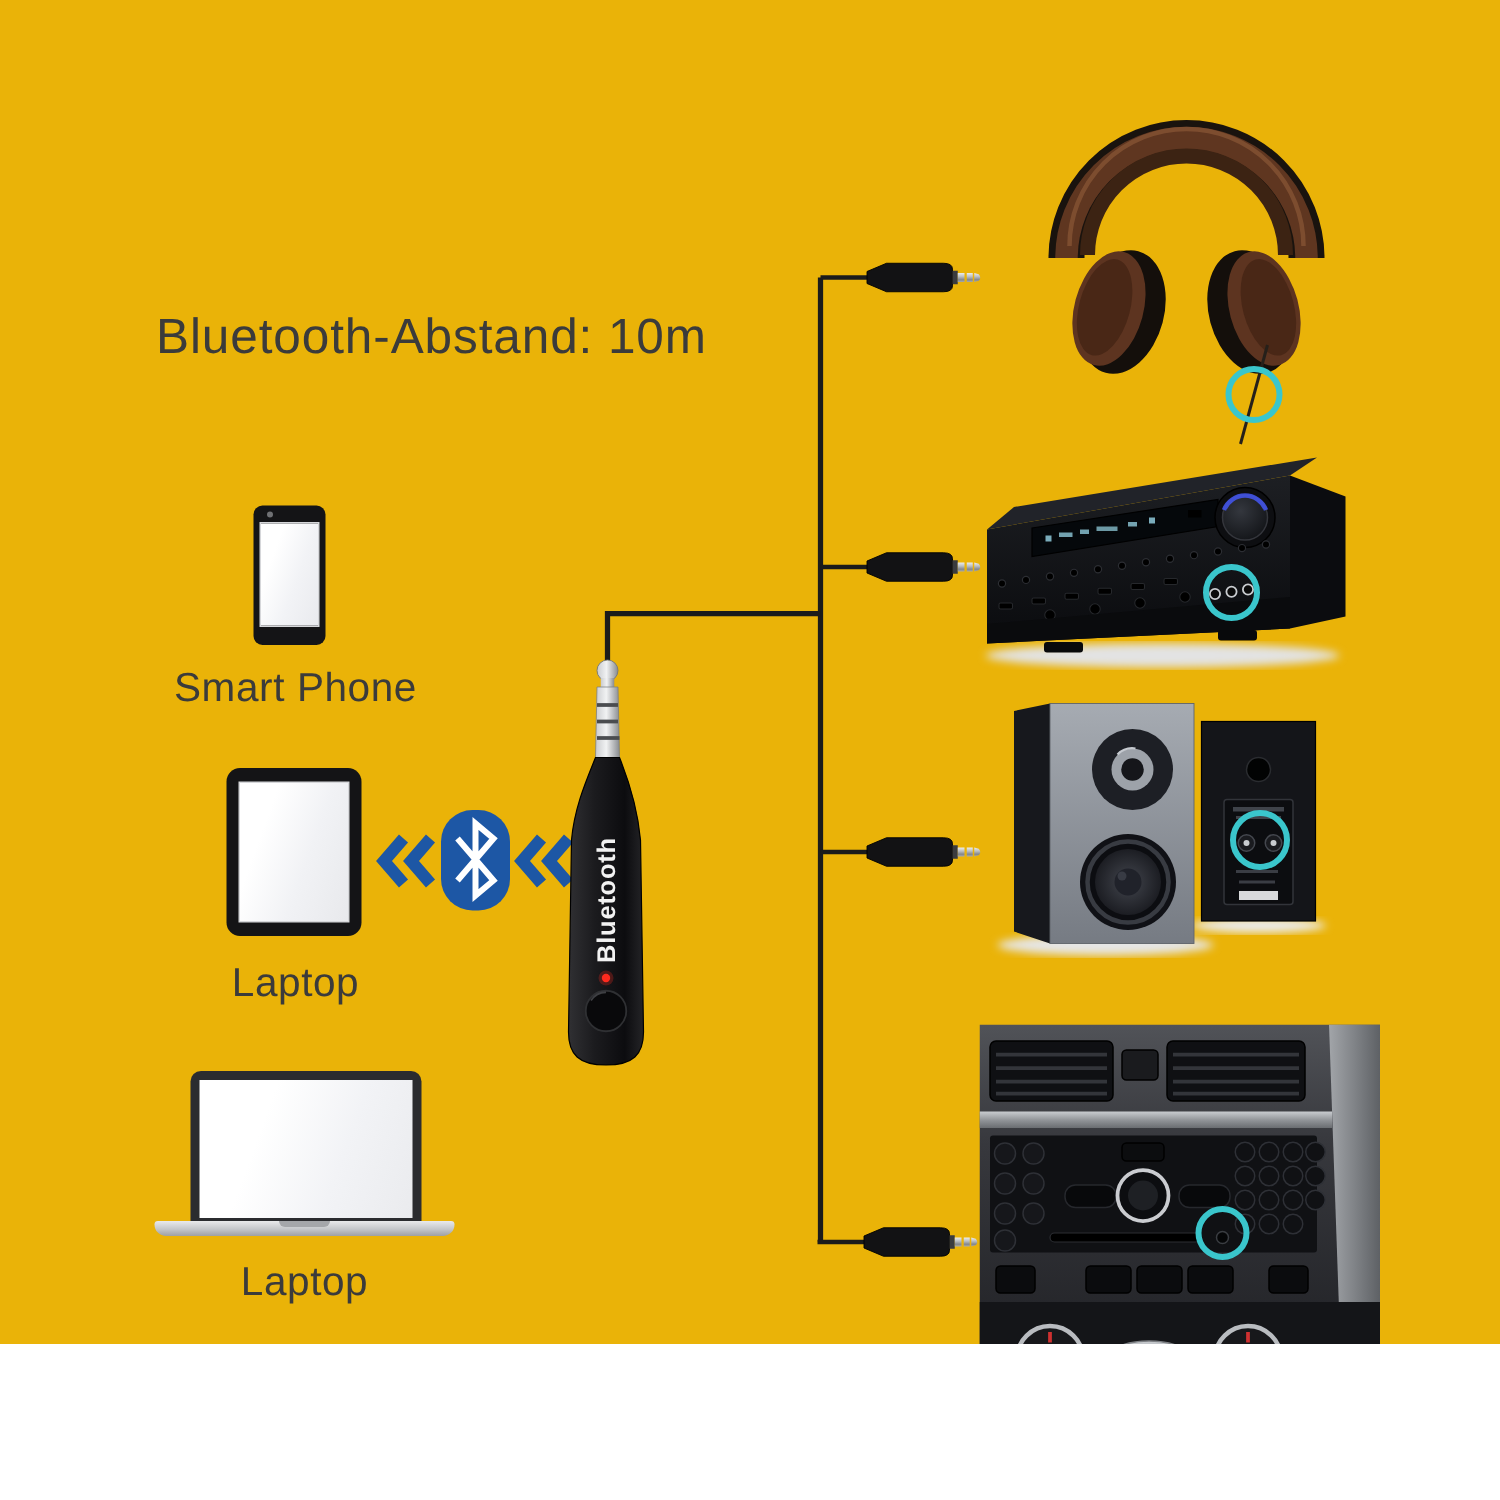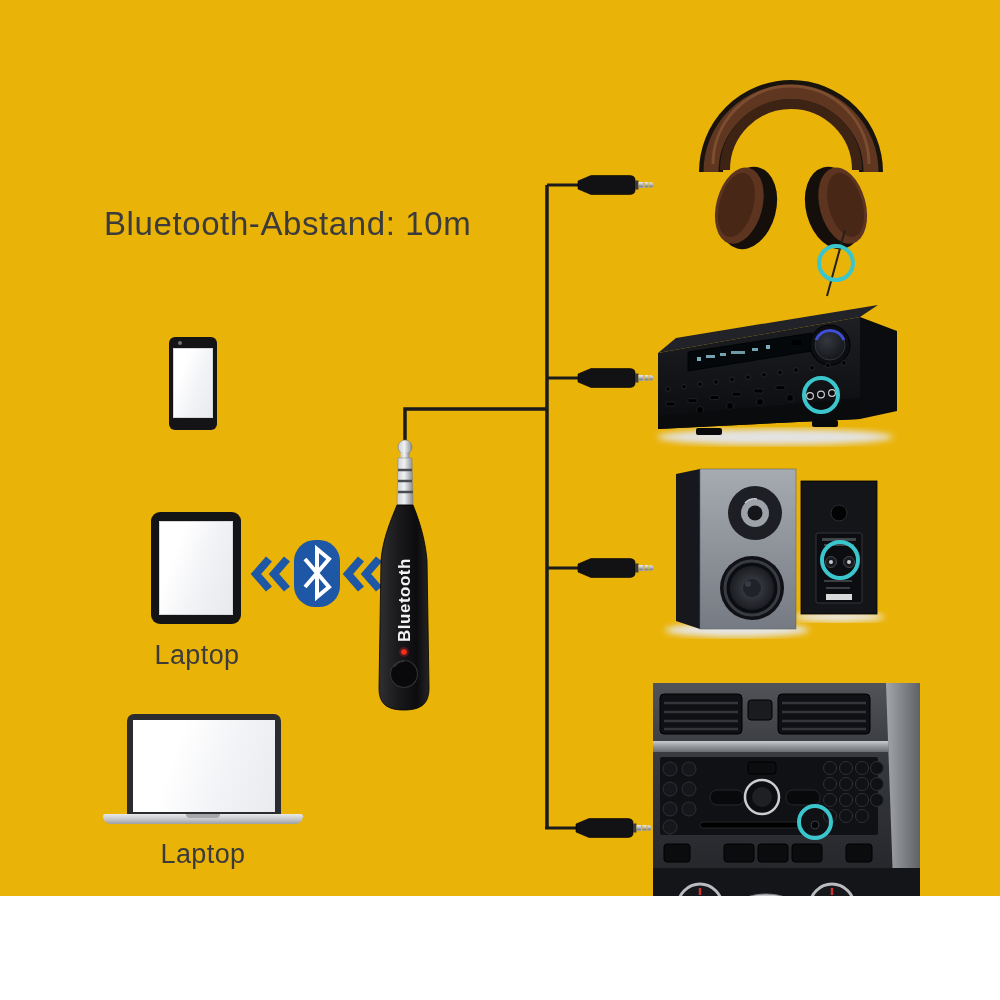--- a/index.html
+++ b/index.html
@@ -46,20 +46,21 @@
 <body>
 
 <div class="canvas">
 
   <div class="title">Bluetooth-Abstand: 10m</div>
 
   <div class="phone">
     <div class="screen"></div>
     <div class="cam"></div>
   </div>
+  <div class="dev-label" style="left:197px; top:443px;">Smart Phone</div>
 
   <div class="tablet">
     <div class="screen"></div>
   </div>
   <div class="dev-label" style="left:197px; top:640px;">Laptop</div>
 
   <div class="lap-screen">
     <div class="screen"></div>
   </div>
   <div class="lap-base">

